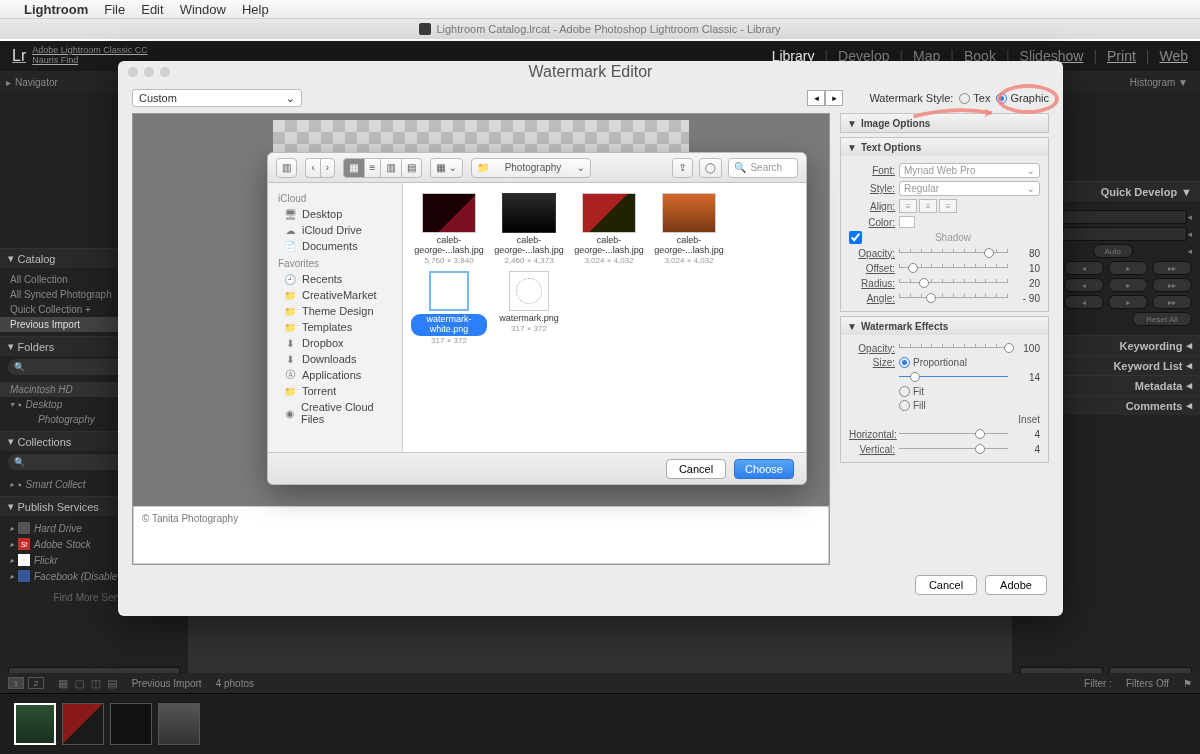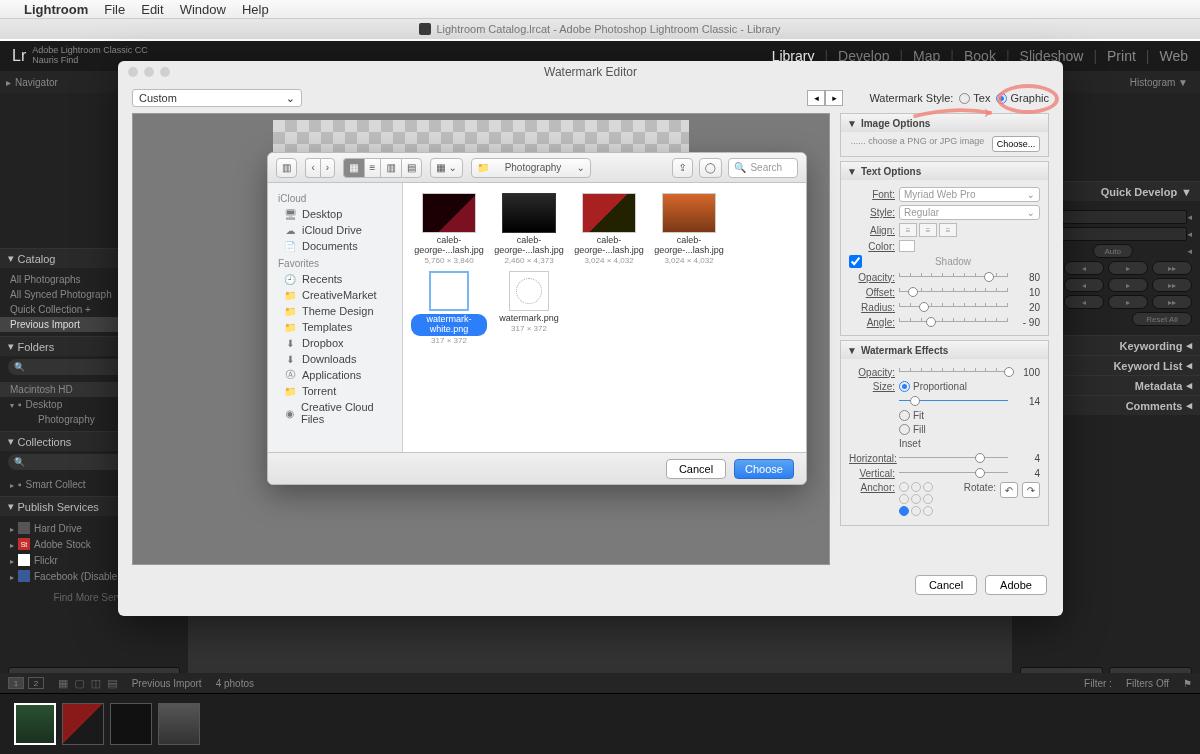--- a/index.html
+++ b/index.html
@@ -4,37 +4,37 @@
 <style>
 * { margin:0; padding:0; box-sizing:border-box; font-family:-apple-system,"Helvetica Neue",Arial,sans-serif; }
 body { width:1200px; height:754px; background:#fff; overflow:hidden; position:relative; color:#333; font-size:11px;}
 .menubar { height:19px; background:linear-gradient(#fafafa,#ededed); border-bottom:1px solid #ccc; display:flex; align-items:center; padding:0 8px; gap:16px; font-size:13px; color:#333;}
 .menubar .apple { font-size:14px; }
 .menubar .bold { font-weight:600;}
 .titlebar { height:20px; background:linear-gradient(#e8e8e8,#dcdcdc); display:flex; align-items:center; justify-content:center; font-size:11px; color:#777;}
 .titlebar .tl { display:flex; align-items:center; gap:5px;}
 .tl-icon { width:12px; height:12px; background:#3a3a3a; border-radius:2px;}
 .lr-app { position:absolute; top:41px; left:0; width:1200px; height:713px; background:#1a1a1a; color:#aaa;}
-.lr-top { height:30px; display:flex; align-items:center; padding:0 12px; justify-content:space-between;}
+.lr-top { height:30px; display:flex; align-items:center; padding:0 12px; justify-content:space-between;text-decoration:underline;}
 .lr-logo { display:flex; align-items:center; gap:6px;}
 .lr-logo .lr { font-size:16px; color:#ddd; font-weight:300;}
 .lr-logo .txt { font-size:9px; color:#888; line-height:1.1;}
 .modules { display:flex; gap:10px; align-items:center; font-size:14px; color:#888;}
 .modules span { cursor:pointer; }
 .modules .sep { color:#444;}
 .modules .active { color:#fff;}
 .lr-filter { height:22px; background:#252525; display:flex; align-items:center; padding:0 6px; font-size:10px; color:#888;}
 .lr-main { position:relative; height:600px; display:flex;}
 .lp { width:188px; background:#222; display:flex; flex-direction:column; font-size:11px;}
 .panel-h { height:20px; background:#2a2a2a; display:flex; align-items:center; padding:0 8px; justify-content:space-between; color:#bbb; border-top:1px solid #333; font-size:11px;}
 .panel-h.r { justify-content:flex-end; gap:4px;font-weight:bold;}
 .panel-body { padding:4px 10px; font-size:10px; color:#888;}
 .panel-body div { padding:2px 0; }
 .panel-body .sel { background:#444; color:#ddd; margin:0 -10px; padding:2px 10px;}
-.tree-row { display:flex; align-items:flex-end; gap:4px; padding:2px 0;}
+.tree-row { display:flex; align-items:center; gap:4px; padding:2px 0;font-style:italic;}
 .tree-row .tri { font-size:8px;}
 .srch { margin:3px 8px; height:16px; background:#333; border-radius:8px; display:flex; align-items:center; padding:0 6px; font-size:9px; color:#666;}
 .lp .btn-row { margin-top:auto; padding:6px 8px;}
 .lp .btn-row button, .rp .btn-row button { width:100%; background:#373737; border:1px solid #111; color:#ccc; font-size:11px; height:20px; border-radius:3px;}
 .rp { width:188px; background:#222; display:flex; flex-direction:column; margin-left:auto;}
 .rp .panel-h { justify-content:flex-end;}
 .rp .qdev { padding:6px 8px; font-size:9px; color:#777;}
 .rp .qdev .row { display:flex; align-items:center; justify-content:space-between; margin:3px 0;}
 .rp .qdev .sel { flex:1; height:14px; background:#2d2d2d; border:1px solid #111; border-radius:2px;}
 .rp .qdev .btn { width:40px; height:14px; background:#333; border:1px solid #111; border-radius:8px; font-size:8px; display:flex; align-items:center; justify-content:center;}
@@ -51,21 +51,21 @@
 .thumb { width:42px; height:42px; border:1px solid #555; background:#333;}
 .thumb.red { background:linear-gradient(135deg,#8a1a1a 50%,#1a1a1a 50%);}
 .thumb.green { background:linear-gradient(#2a5030,#1a3020);}
 .thumb.dark { background:#111;}
 .thumb.grey { background:linear-gradient(#555,#333);}
 
 .we-window { position:absolute; left:118px; top:61px; width:945px; height:555px; background:#ececec; border-radius:6px; box-shadow:0 10px 40px rgba(0,0,0,.5);}
 .we-tb { height:22px; display:flex; align-items:center; position:relative;}
 .we-dots { display:flex; gap:6px; padding-left:10px;}
 .we-dots span{ width:10px; height:10px; border-radius:50%; background:#d0d0d0;}
-.we-title { position:absolute; left:0; right:0; text-align:center; font-size:12px; color:#555;}
+.we-title { position:absolute; left:0; right:0; text-align:center; font-size:16px; color:#555;}
 .we-top { display:flex; align-items:center; padding:6px 14px; gap:8px;}
 .we-preset { width:170px; height:18px; background:#fff; border:1px solid #bbb; border-radius:3px; font-size:11px; padding:0 6px; display:flex; align-items:center; justify-content:space-between;}
 .we-nav { margin-left:auto; display:flex; gap:0;}
 .we-nav button { width:18px; height:16px; border:1px solid #aaa; background:#fff; font-size:9px;}
 .we-style { display:flex; align-items:center; gap:6px; font-size:11px; color:#333; margin-left:18px;}
 .we-radio { display:flex; align-items:center; gap:3px;}
 .we-radio .r { width:11px; height:11px; border:1px solid #888; border-radius:50%; display:flex; align-items:center; justify-content:center;}
 .we-radio .r.on { border-color:#2d7ff9;}
 .we-radio .r.on::after { content:""; width:5px; height:5px; background:#2d7ff9; border-radius:50%;}
 .highlight { position:absolute; right:-10px; top:-8px; width:62px; height:30px; border:4px solid rgba(240,130,120,.8); border-radius:50%; pointer-events:none;}
@@ -210,21 +210,21 @@
 
   <div class="lr-main">
 
     <div class="lp">
       <div style="height:155px;"></div>
       <div class="panel-h">
           <span>▾</span>
           <span style="margin-right:auto;margin-left:4px;">Catalog</span>
         </div>
       <div class="panel-body">
-        <div>All Photographs</div>
+        <div>All Collection</div>
         <div>All Synced Photograph</div>
         <div>Quick Collection  +</div>
         <div class="sel">Previous Import</div>
       </div>
       <div class="panel-h">
           <span>▾</span>
           <span style="margin-right:auto;margin-left:4px;">Folders</span>
           <span>+</span>
         </div>
       <div class="srch">🔍</div>
@@ -413,33 +413,28 @@
       <div class="highlight"></div>
       <div class="arrow-ann"><svg viewBox="0 0 100 20">
             <path d="M5 14 Q50 2 92 10" stroke="rgba(240,130,120,.8)" stroke-width="4" fill="none"></path>
             <path d="M92 10 l-8 -5 l2 5 l-2 5 z" fill="rgba(240,130,120,.8)"></path>
           </svg></div>
     </div>
   </div>
   <div class="we-body">
     <div class="we-preview">
       <div class="checker"></div>
+      <div class="we-caption"><span>© Tanita Photography</span></div>
     </div>
     <div class="we-side">
       <div class="we-sec">
         <div class="we-sec-h">
             <span>▼</span>
             <span>Image Options</span>
           </div>
-        <div class="we-sec-b">
-          <div style="display:flex;align-items:flex-start;gap:6px;">
-            <div style="flex:1;font-size:9px;color:#888;text-align:center;">...... choose a PNG or JPG image</div>
-            <button class="choose-btn">Choose...</button>
-          </div>
-        </div>
       </div>
       <div class="we-sec">
         <div class="we-sec-h">
             <span>▼</span>
             <span>Text Options</span>
           </div>
         <div class="we-sec-b" style="color:#999;">
           <div class="we-row">
               <span class="lbl">Font:</span>
               <div class="ctl">
@@ -609,57 +604,38 @@
             </div>
           <div class="we-row">
               <span class="lbl"></span>
               <label class="we-radio">
                 <span class="r"></span>
                 <span>Fill</span>
               </label>
             </div>
           <div class="we-row">
               <span class="lbl"></span>
-              <span style="flex:1;text-align:left;">Inset</span>
+              <span style="flex:1;text-align:right;">Inset</span>
             </div>
           <div class="we-row">
               <span class="lbl">Horizontal:</span>
               <div class="slider">
                 <div class="track"></div>
                 <div class="knob" style="left:70%;"></div>
               </div>
               <span class="num">4</span>
             </div>
           <div class="we-row">
               <span class="lbl">Vertical:</span>
               <div class="slider">
                 <div class="track"></div>
                 <div class="knob" style="left:70%;"></div>
               </div>
               <span class="num">4</span>
             </div>
-          <div class="we-row" style="align-items:flex-start;">
-            <span class="lbl">Anchor:</span>
-            <div class="anchor-grid">
-                <span></span>
-                <span></span>
-                <span></span>
-                <span></span>
-                <span></span>
-                <span></span>
-                <span class="on"></span>
-                <span></span>
-                <span></span>
-              </div>
-            <span style="margin-left:auto;">Rotate:</span>
-            <div class="rot-btns">
-                <span>↶</span>
-                <span>↷</span>
-              </div>
-          </div>
         </div>
       </div>
     </div>
   </div>
   <div class="we-foot">
     <button>Cancel</button>
     <button>Adobe</button>
   </div>
 </div>
 

